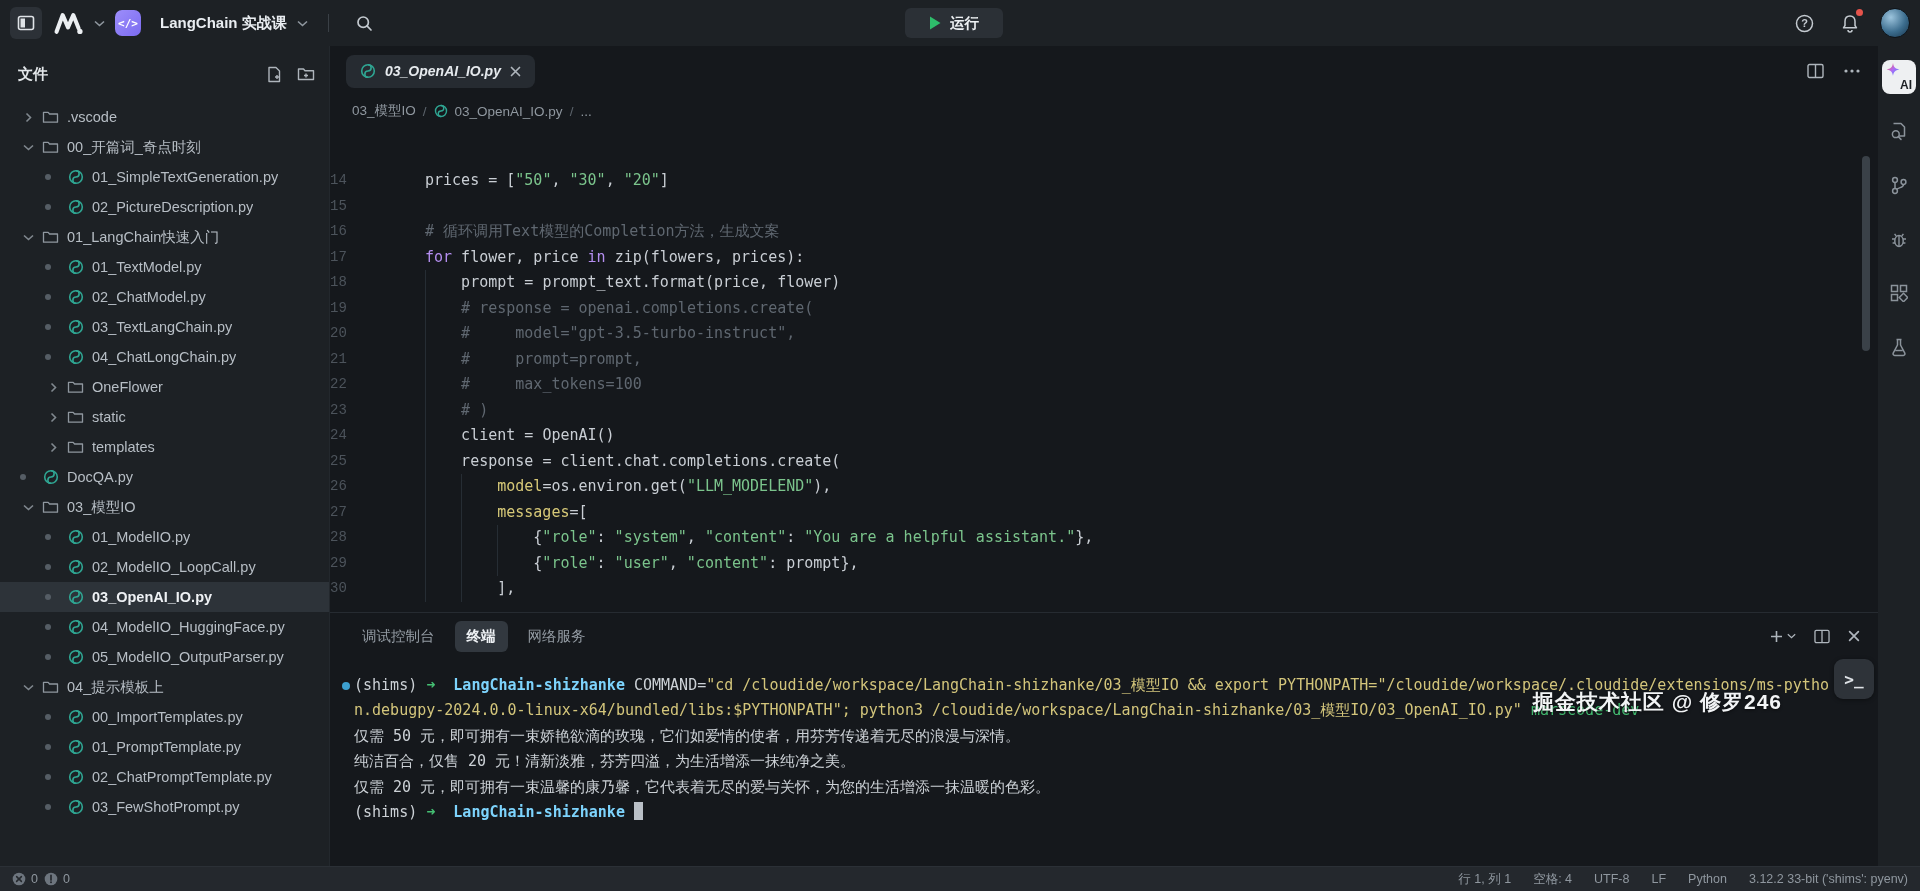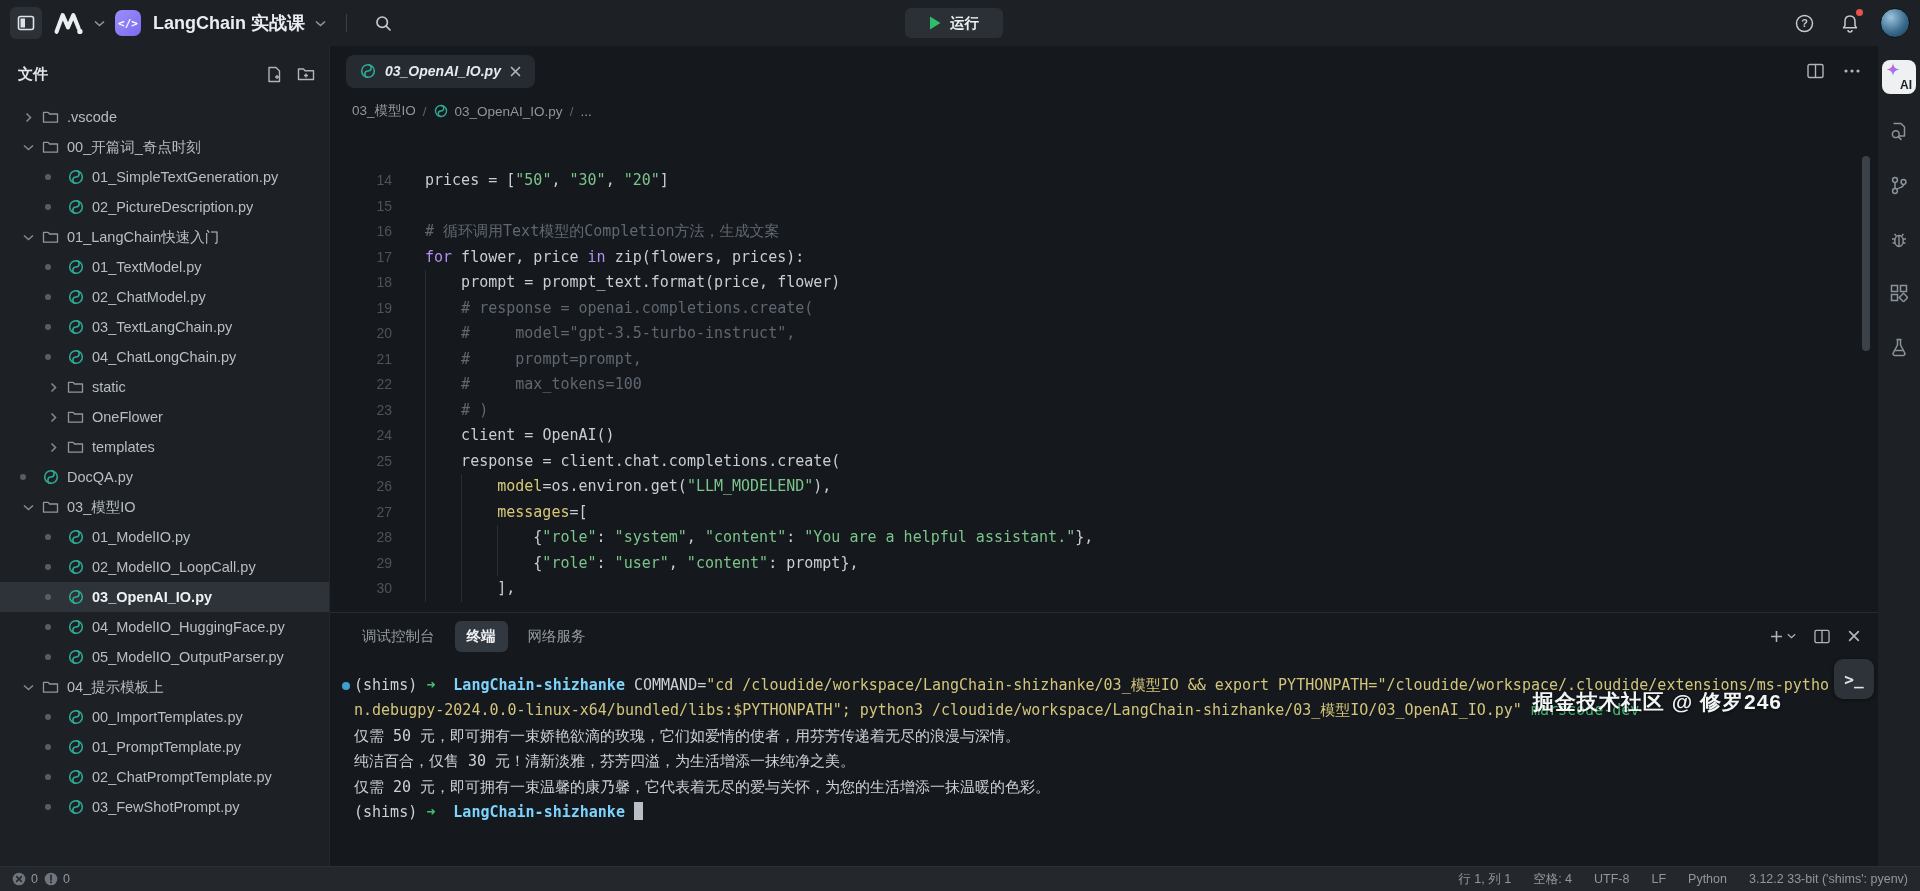--- a/index.html
+++ b/index.html
@@ -14,21 +14,21 @@
   #topbar { position:absolute; left:0; top:0; width:1920px; height:46px;
     background:#1d2125; display:flex; align-items:center; }
   .tb-left { display:flex; align-items:center; gap:10px; padding-left:10px; }
   .icon-btn { width:32px; height:32px; border-radius:6px; display:flex; align-items:center;
     justify-content:center; cursor:pointer; }
   .icon-btn.boxed { background:#2c3137; }
   .proj-icon { width:26px; height:26px; border-radius:7px;
     background:linear-gradient(135deg,#9d8efb,#7b6bf0);
     color:#fff; font-family:"DejaVu Sans Mono",monospace; font-size:11px; font-weight:bold;
     display:flex; align-items:center; justify-content:center; }
-  .tb-title { font-weight:bold; font-size:18px; color:#e9edf1; margin-left:2px; }
+  .tb-title { font-weight:bold; font-size:15px; color:#e9edf1; margin-left:9px; }
   .tb-divider { width:1px; height:18px; background:#3a4046; margin:0 10px; }
   #run-btn { position:absolute; left:905px; top:8px; height:30px; padding:0 24px;
     background:#2b3036; border-radius:6px; display:flex; align-items:center; gap:9px; cursor:pointer; }
   #run-btn span.lbl { color:#eef1f4; font-weight:bold; font-size:14.5px; }
   .tb-right { position:absolute; right:10px; top:0; height:46px; display:flex; align-items:center; gap:14px; }
   .avatar { width:30px; height:30px; border-radius:50%;
     background:radial-gradient(circle at 35% 30%, #9cc4dd, #3c6d8e 55%, #17334a);
     border:1px solid #0e1318; }
   .bell-wrap { position:relative; }
   .bell-dot { position:absolute; right:3px; top:2px; width:7px; height:7px; border-radius:50%; background:#e5534b; }
@@ -53,22 +53,22 @@
   #tabbar { height:50px; display:flex; align-items:center; padding:0 16px; position:relative; flex:none; }
   #tab-active { height:33px; background:#262b31; border-radius:8px; display:flex; align-items:center;
     gap:9px; padding:0 14px; cursor:pointer; }
   #tab-active .tab-label { font-style:italic; font-weight:bold; font-size:14px; color:#e6eaee; }
   .tabbar-actions { position:absolute; right:18px; top:0; height:50px; display:flex; align-items:center; gap:20px; }
   #breadcrumb { height:30px; display:flex; align-items:center; gap:7px; padding-left:22px;
     color:#8f979f; font-size:13.5px; flex:none; }
   #breadcrumb .crumb-sep { color:#5c646c; }
   #code-area { position:relative; flex:1; overflow:hidden; padding-top:42px; }
   .code-line { display:flex; height:25.5px; line-height:25.5px; font-size:15px; }
-  .code-line .ln { width:62px; text-align:right; color:#4c535b; flex:none;
-    font-family:Liberation Sans, sans-serif; font-size:14px; }
+  .code-line .ln { width:62px; color:#4c535b; flex:none;
+    font-family:Liberation Mono, monospace; font-size:14px; }
   .code-line .ct { margin-left:33px; white-space:pre; font-family:"DejaVu Sans Mono",monospace; }
   .g { display:inline-block; width:4ch; box-shadow:inset 1px 0 #262d34; height:100%; }
   .fg { color:#c9ced4; } .kw { color:#b48ef0; } .str { color:#7bc48c; }
   .com { color:#5f6770; } .prop { color:#d7c978; }
   #editor-scrollbar { position:absolute; right:8px; top:30px; width:8px; height:195px;
     background:#3a4148; border-radius:4px; }
 
   
   #panel { height:254px; border-top:1px solid #262b31; flex:none; display:flex; flex-direction:column;justify-content:flex-end; }
   #panel-header { height:46px; display:flex; align-items:center; padding:0 18px 0 20px; flex:none; }
@@ -292,34 +292,34 @@
         <span class="tr-chev">
           <svg width="9" height="11" viewBox="0 0 7 11">
             <path d="M1.5 1.5 L5.5 5.5 L1.5 9.5" fill="none" stroke="#80888f" stroke-width="1.6"></path>
           </svg>
         </span>
         <span class="tr-icon">
           <svg width="17" height="14" viewBox="0 0 18 15">
             <path d="M1.5 2.5 H6.5 L8 4.3 H16.5 V13 H1.5 Z" fill="none" stroke="#8f979f" stroke-width="1.4" stroke-linejoin="round"></path>
           </svg>
         </span>
-        <span class="tr-label">static</span>
+        <span class="tr-label">OneFlower</span>
       </div>
       <div class="tree-row" style="padding-left: 45px;">
         <span class="tr-chev">
           <svg width="9" height="11" viewBox="0 0 7 11">
             <path d="M1.5 1.5 L5.5 5.5 L1.5 9.5" fill="none" stroke="#80888f" stroke-width="1.6"></path>
           </svg>
         </span>
         <span class="tr-icon">
           <svg width="17" height="14" viewBox="0 0 18 15">
             <path d="M1.5 2.5 H6.5 L8 4.3 H16.5 V13 H1.5 Z" fill="none" stroke="#8f979f" stroke-width="1.4" stroke-linejoin="round"></path>
           </svg>
         </span>
-        <span class="tr-label">OneFlower</span>
+        <span class="tr-label">static</span>
       </div>
       <div class="tree-row" style="padding-left: 45px;">
         <span class="tr-chev">
           <svg width="9" height="11" viewBox="0 0 7 11">
             <path d="M1.5 1.5 L5.5 5.5 L1.5 9.5" fill="none" stroke="#80888f" stroke-width="1.6"></path>
           </svg>
         </span>
         <span class="tr-icon">
           <svg width="17" height="14" viewBox="0 0 18 15">
             <path d="M1.5 2.5 H6.5 L8 4.3 H16.5 V13 H1.5 Z" fill="none" stroke="#8f979f" stroke-width="1.4" stroke-linejoin="round"></path>
@@ -611,21 +611,21 @@
         <div class="term-line">
           <span class="dec"></span>
           <pre><span class="tyel">n.debugpy-2024.0.0-linux-x64/bundled/libs:$PYTHONPATH"; python3 /cloudide/workspace/LangChain-shizhanke/03_模型IO/03_OpenAI_IO.py" </span><span class="tgrn">marscode-dev</span></pre>
         </div>
         <div class="term-line">
           <span class="dec"></span>
           <pre><span class="tfg">仅需 50 元，即可拥有一束娇艳欲滴的玫瑰，它们如爱情的使者，用芬芳传递着无尽的浪漫与深情。</span></pre>
         </div>
         <div class="term-line">
           <span class="dec"></span>
-          <pre><span class="tfg">纯洁百合，仅售 30 元！清新淡雅，芬芳四溢，为生活增添一抹纯净之美。</span></pre>
+          <pre><span class="tfg">纯洁百合，仅售 20 元！清新淡雅，芬芳四溢，为生活增添一抹纯净之美。</span></pre>
         </div>
         <div class="term-line">
           <span class="dec"></span>
           <pre><span class="tfg">仅需 20 元，即可拥有一束温馨的康乃馨，它代表着无尽的爱与关怀，为您的生活增添一抹温暖的色彩。</span></pre>
         </div>
         <div class="term-line">
           <span class="dec"></span>
           <pre><span class="tfg">(shims) </span><span class="tgrn">➜  </span><span class="tcyn">LangChain-shizhanke </span><span class="cursor"></span></pre>
         </div>
       </div>

